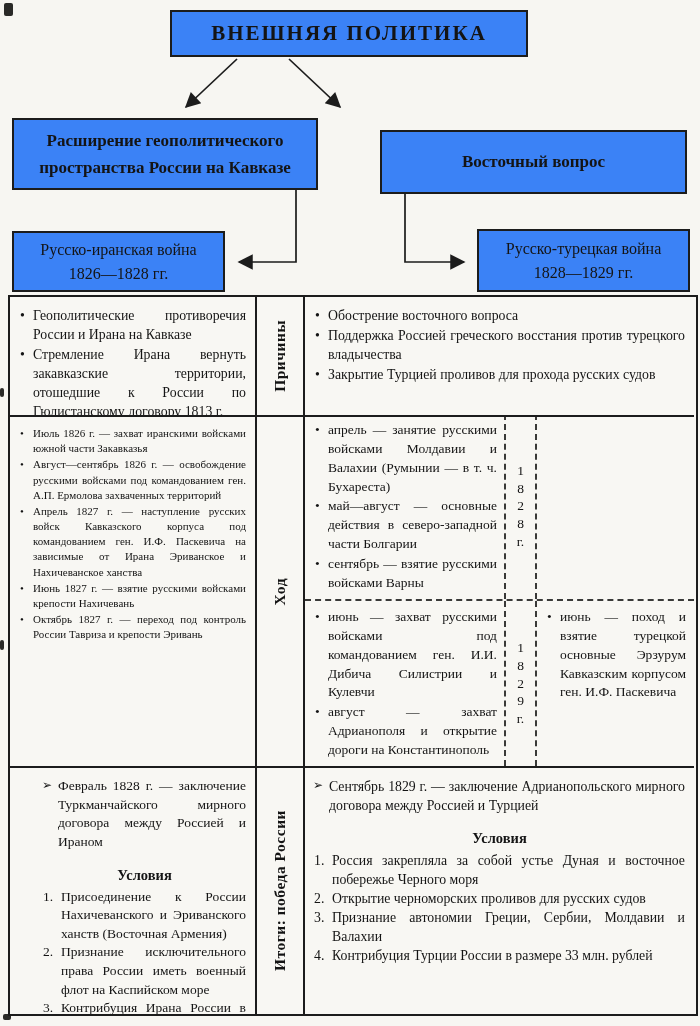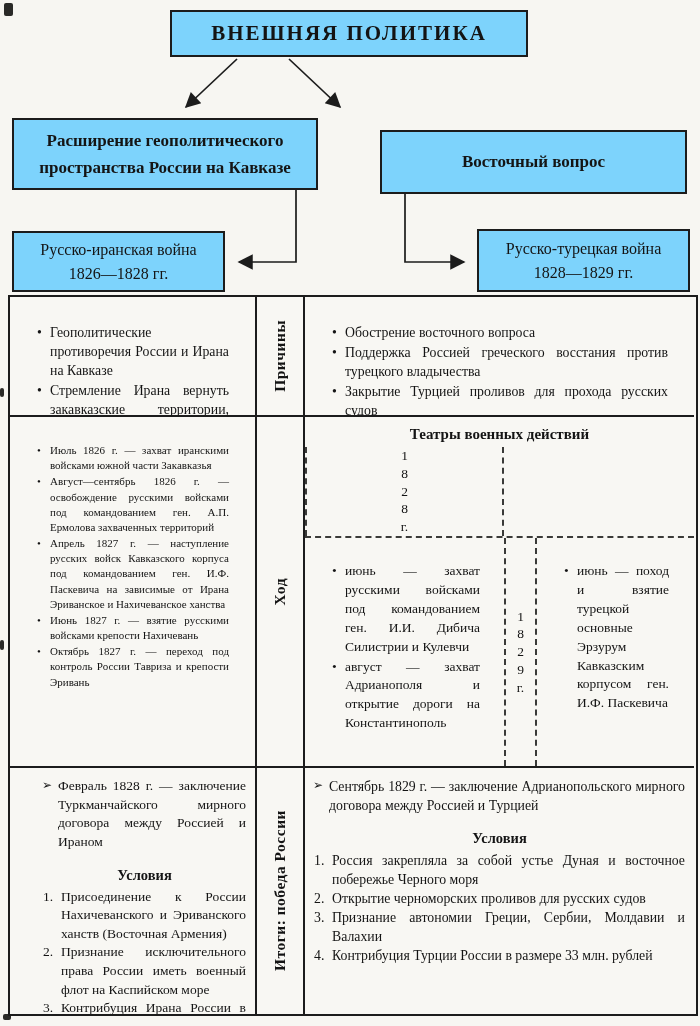--- a/index.html
+++ b/index.html
@@ -11,21 +11,21 @@
     position:relative;
     overflow:hidden;
   }
   
   .artifact{position:absolute;background:#2a2a28;border-radius:2px;}
   
   .diagram{position:relative;width:700px;height:295px;}
   .dbox{
     position:absolute;
     border:2px solid #1c1c1c;
-    background:#7dd3fc;
+    background:#3b82f6;
     display:flex;align-items:center;justify-content:center;
     text-align:center;
     box-sizing:border-box;
   }
   .box-top{left:170px;top:10px;width:358px;height:47px;
     font-size:21px;font-weight:bold;letter-spacing:2px;}
   .box-l2-left{left:12px;top:118px;width:306px;height:72px;
     font-size:17px;font-weight:bold;line-height:1.6;padding:0 8px;}
   .box-l2-right{left:380px;top:130px;width:307px;height:64px;
     font-size:17px;font-weight:bold;}
@@ -48,21 +48,21 @@
   .cell{border-right:2px solid #1c1c1c;border-bottom:2px solid #1c1c1c;
     box-sizing:border-box;overflow:hidden;}
   .cell.lastcol{border-right:none;}
   .cell.lastrow{border-bottom:none;}
   .labelcell{display:flex;align-items:center;justify-content:center;}
   .rotlabel{
     writing-mode:vertical-rl;transform:rotate(180deg);
     font-weight:bold;font-size:15.5px;letter-spacing:.5px;white-space:nowrap;
   }
   .txtcell{padding:9px 9px 6px 9px;font-size:13.8px;line-height:1.38;text-align:justify;}
-  ul.blist{list-style:none;margin:17px;padding:0;font-family:Liberation Serif, serif;}
+  ul.blist{list-style:none;margin:0;padding:0;font-family:Liberation Serif, serif;}
   ul.blist li{position:relative;padding-left:14px;margin:0 0 1px 0;}
   ul.blist li::before{content:"•";position:absolute;left:1px;top:0;}
   ol.nlist{list-style:none;margin:2px 0 0 0;padding:0;counter-reset:n;}
   ol.nlist li{position:relative;padding-left:18px;margin:0;counter-increment:n;}
   ol.nlist li::before{content:counter(n) ".";position:absolute;left:0;top:0;}
   .treaty{position:relative;padding-left:15px;}
   .treaty::before{content:"➢";position:absolute;left:-1px;top:0;font-size:12px;}
   .cond-head{text-align:center;font-weight:bold;margin:13px 0 3px 0;font-size:14.5px;}
   
   .theaters{display:flex;flex-direction:column;height:100%;justify-content:flex-end;}
@@ -154,20 +154,28 @@
   </div>
   <div class="cell labelcell">
     <span class="rotlabel">Ход</span>
   </div>
   <div class="cell lastcol">
     <div class="theaters">
       <div class="th-title">Театры военных действий</div>
       <div class="campaigns">
 
         <div class="campaign c-first">
+          <div class="c-balkan">
+            <ul class="blist">
+
+            <li>апрель — занятие русскими войсками Молдавии и Валахии (Румынии — в т. ч. Бухареста)</li>
+                <li>май—август — основные действия в северо-западной части Болгарии</li>
+                <li>сентябрь — взятие русскими войсками Варны</li>
+              </ul>
+          </div>
           <div class="c-year">
 
           <div>1</div>
               <div>8</div>
               <div>2</div>
               <div>8</div>
               <div>г.</div>
             </div>
         </div>
 

